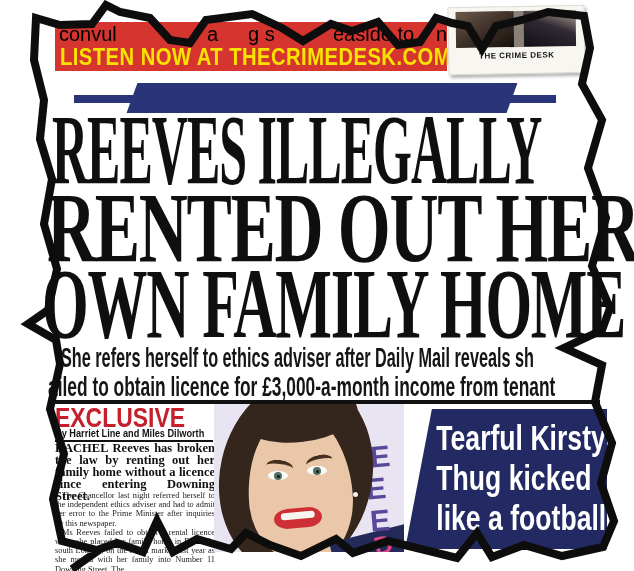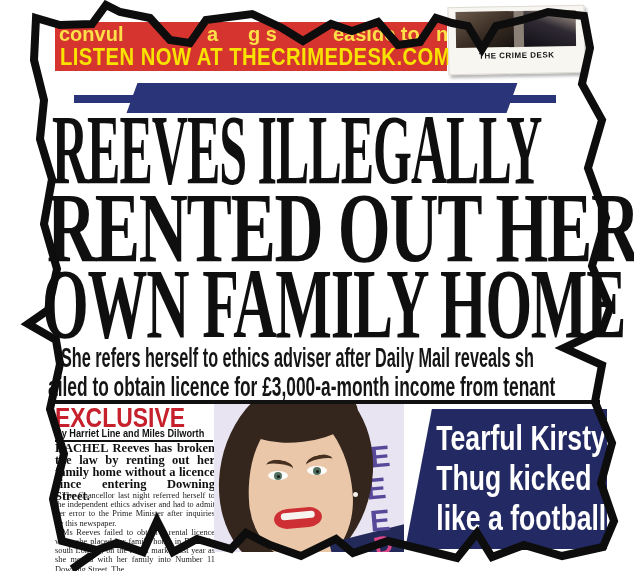--- a/index.html
+++ b/index.html
@@ -2,21 +2,21 @@
 <html><head>
 <meta charset="utf-8">
 <style>
   html,body{margin:0;padding:0;background:#ffffff;}
   .page{position:relative;width:634px;height:571px;background:#ffffff;overflow:hidden;
         font-family:"Liberation Sans",sans-serif;}
   .abs{position:absolute;}
 
   
   .red-banner{left:55px;top:22px;width:392px;height:49px;background:#d6342f;}
-  .torn-frag{position:absolute;top:1px;color:#fde047;font-weight:bold;font-size:20px;
+  .torn-frag{position:absolute;top:1px;color:#000000;font-weight:normal;font-size:20px;
              font-family:"Liberation Sans",sans-serif;white-space:nowrap;}
   .listen{position:absolute;left:5px;top:22px;color:#f8e300;font-weight:bold;font-size:23px;
           white-space:nowrap;transform:scaleX(.88);transform-origin:left top;letter-spacing:.5px;}
 
   
   .crime-card{left:448px;top:6px;width:135px;height:66px;background:#f8f6f1;
               border:1px solid #dedbd4;box-shadow:2px 3px 3px rgba(0,0,0,.28);
               transform:rotate(-1deg);}
   .crime-img{position:absolute;left:7px;top:4px;width:120px;height:36px;background:#8a8076;overflow:hidden;}
   .crime-img-l{position:absolute;left:0;top:0;width:58px;height:36px;

